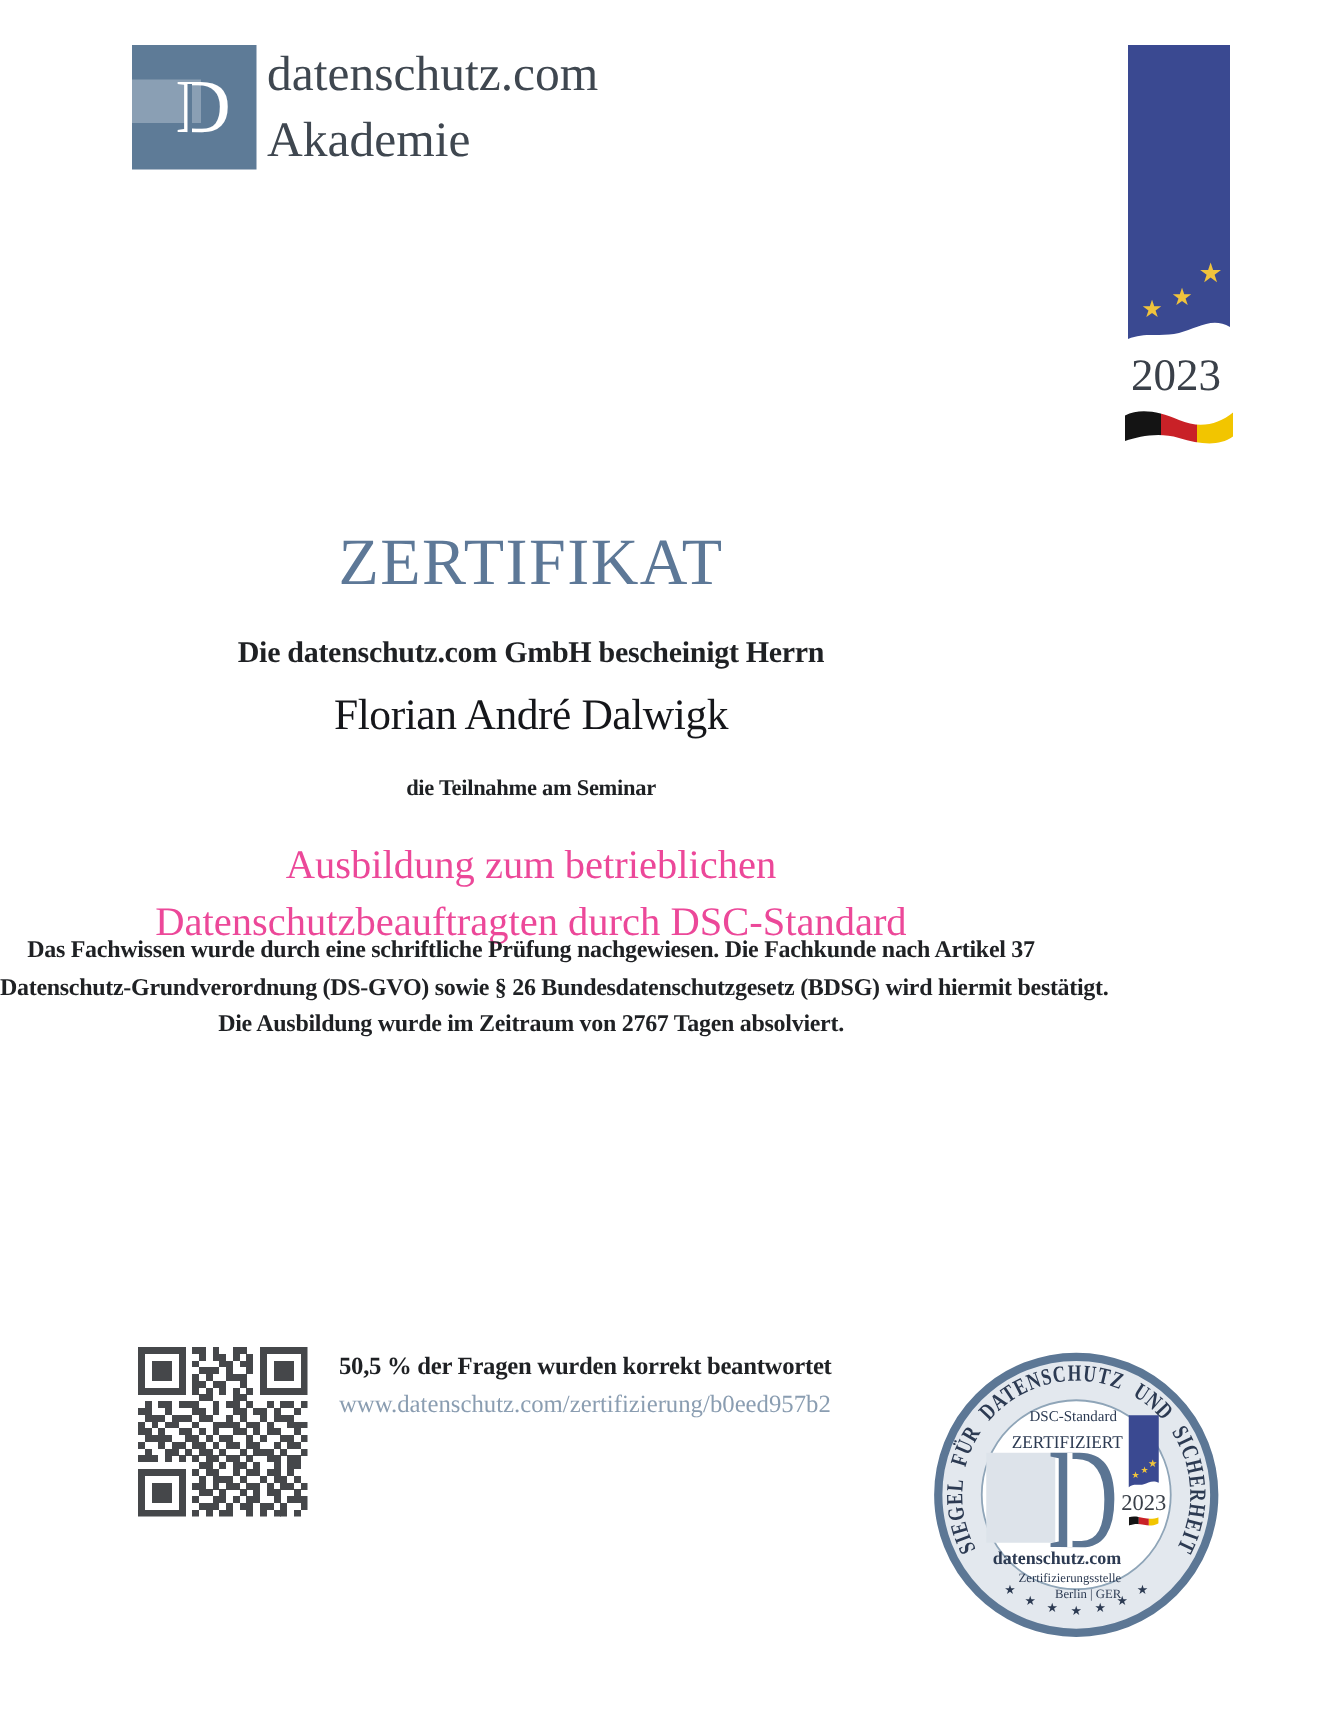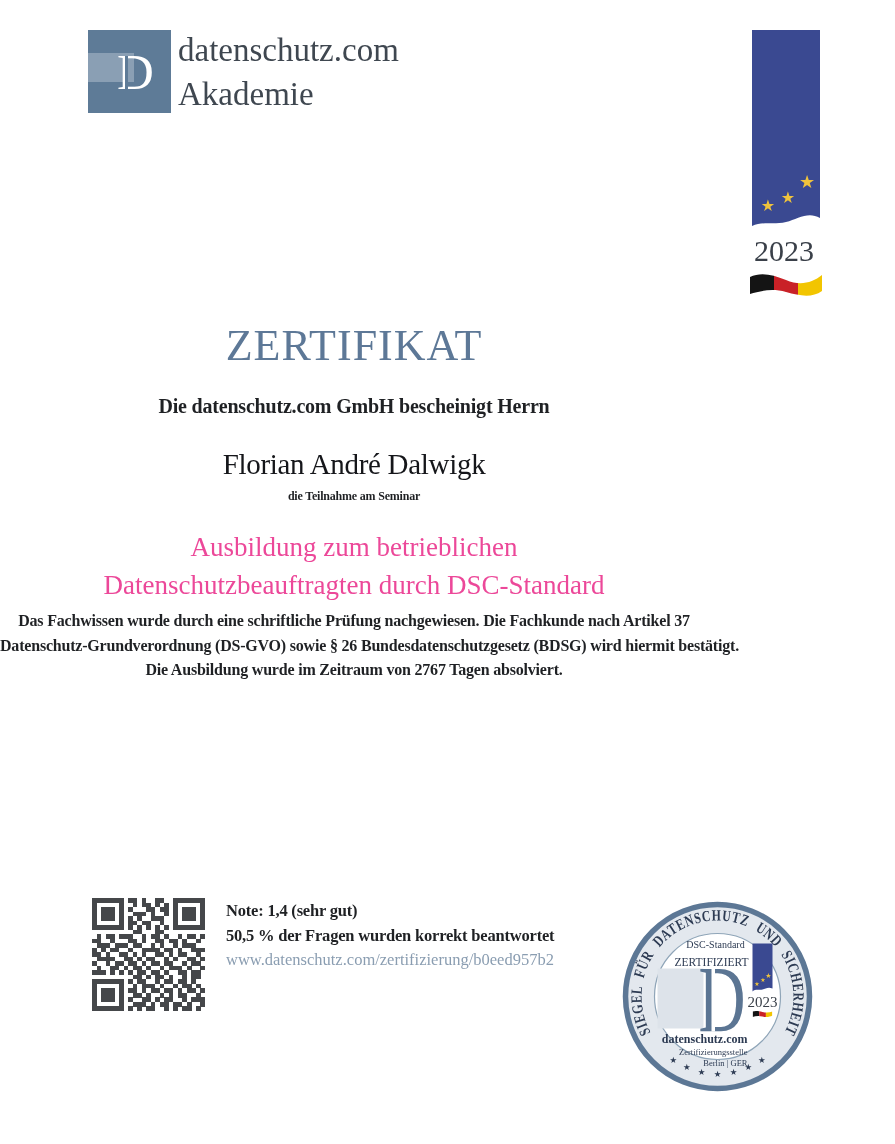--- a/index.html
+++ b/index.html
@@ -16,27 +16,27 @@
   .logo-letter { left:88px; top:47px; width:83px; text-align:center; padding-left:6px;
                  font-size:51px; color:#ffffff; line-height:51px; }
   .logo-gap { left:125px; top:56px; width:3px; height:34px; background:#5e7b97; }
   .wordmark { left:178px; top:28px; font-size:33px; line-height:44px; color:#3f4750; }
 
   .eu-banner { left:752px; top:30px; }
   .year-label { left:744px; top:234px; width:80px; text-align:center; font-size:30px; color:#3a4049; }
   .de-flag { left:750px; top:271px; }
 
   
-  .ctr { left:0; width:708px; text-align:center; white-space:nowrap; }
+  .ctr { left:0; width:708px; text-align:center; white-space:nowrap;margin-top:29px; }
   .cert-title { top:320px; font-size:44px; letter-spacing:1px; color:#5d7897; }
   .intro-line { top:395px; font-size:20px; font-weight:bold; letter-spacing:-0.2px; color:#1f2124; }
-  .recipient { top:448px; font-size:29px; letter-spacing:-0.3px; color:#15161a; }
-  .subintro-line { top:489px; font-size:12px; font-weight:bold; letter-spacing:-0.2px; color:#1f2124; }
+  .recipient { top:432px; font-size:29px; letter-spacing:-0.3px; color:#15161a; }
+  .subintro-line { top:489px; font-size:15px; font-weight:bold; letter-spacing:-0.2px; color:#1f2124; }
   .seminar { top:529px; font-size:27px; line-height:37.5px; color:#ec4899; }
-  .bodytext { top:609px; font-size:16px; line-height:24.6px; font-weight:bold;
+  .bodytext { top:593px; font-size:16px; line-height:24.6px; font-weight:bold;
               letter-spacing:-0.2px; color:#1f2124; }
 
   
   .qr { left:92px; top:898px; width:113px; height:113px; }
   .qr svg { display:block; width:113px; height:113px; shape-rendering:crispEdges; }
   .qr rect { fill:#45474a; }
   .notes { left:226px; top:899px; font-size:16.5px; line-height:24.7px; font-weight:bold;
            letter-spacing:-0.2px; color:#1f2124; white-space:nowrap; }
   .notes a { font-weight:normal; color:#8a9db1; text-decoration:none; letter-spacing:0;text-align:center; }
 
@@ -431,21 +431,20 @@
         <rect x="13" y="24" width="1.02" height="1.02"></rect>
         <rect x="16" y="24" width="1.02" height="1.02"></rect>
         <rect x="18" y="24" width="1.02" height="1.02"></rect>
         <rect x="20" y="24" width="1.02" height="1.02"></rect>
         <rect x="21" y="24" width="1.02" height="1.02"></rect>
         <rect x="23" y="24" width="1.02" height="1.02"></rect>
       </svg>
   </div>
 
   <div class="abs notes">
-    <div>Note: 1,4 (sehr gut)</div>
     <div>50,5 % der Fragen wurden korrekt beantwortet</div>
     <div><a href="#">www.datenschutz.com/zertifizierung/b0eed957b2</a></div>
   </div>
 
   <svg class="abs seal" viewBox="-95.5 -95.5 191 191" xmlns="http://www.w3.org/2000/svg">
     <defs>
       <path id="ringArc" d="M -65.8 38 A 76 76 0 1 1 65.8 38" fill="none"></path>
       <clipPath id="sflag">
         <path d="M0 1 C3 0 6 0.5 10 1.5 C14 2.5 17 2 20 1 L20 5 C17 6.5 14 7 10 6 C6 5 3 5.5 0 6.5 Z"></path>
       </clipPath>

